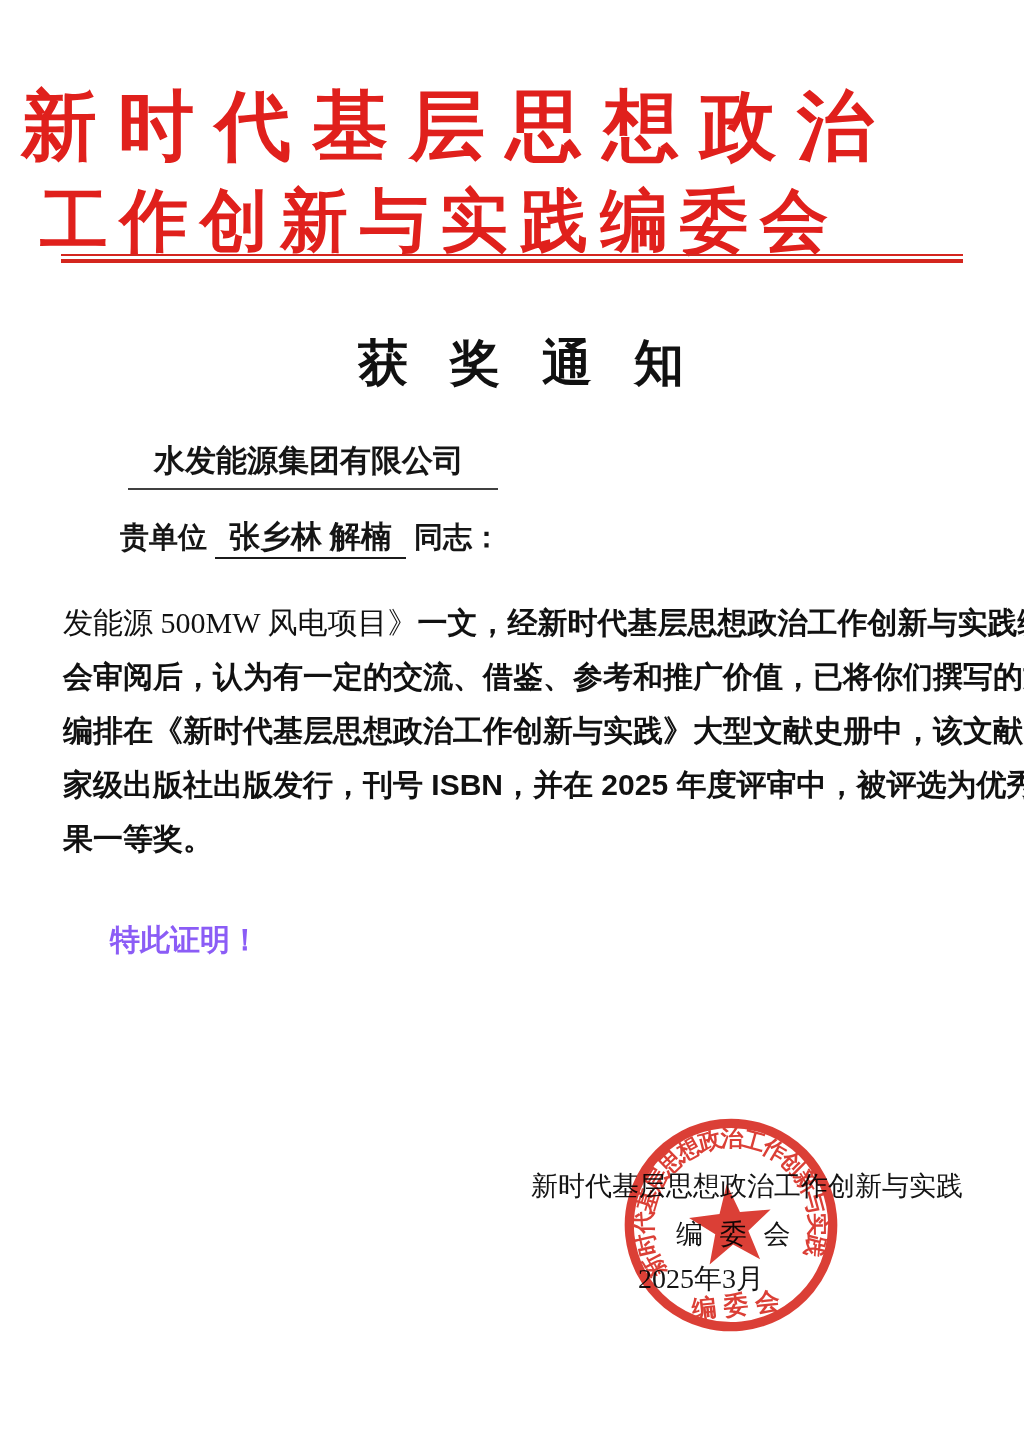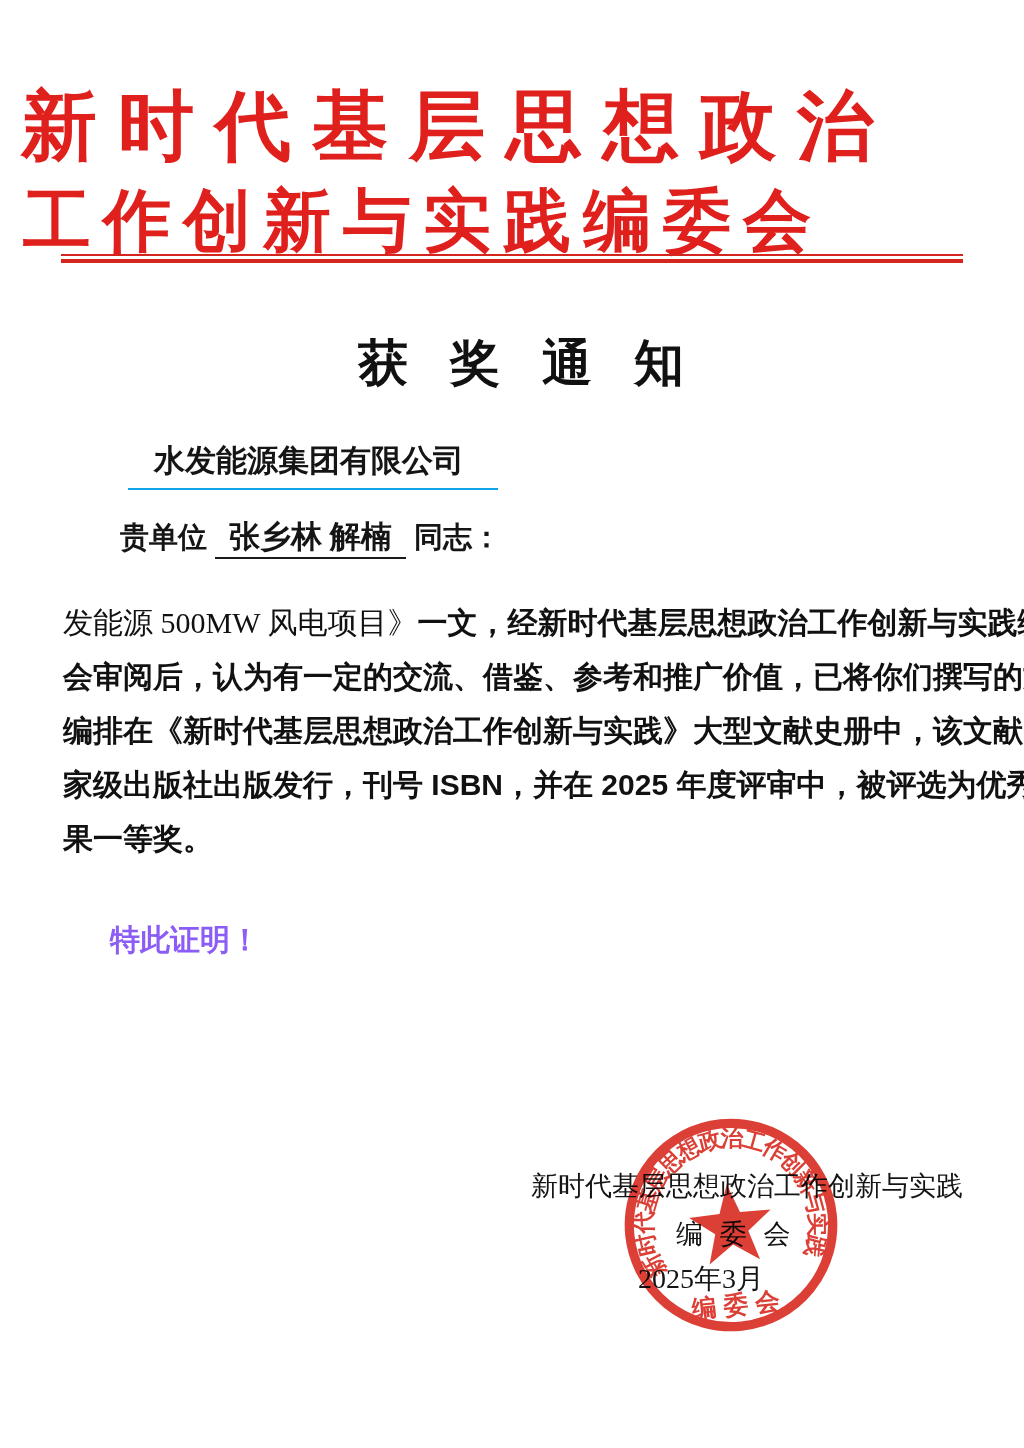--- a/index.html
+++ b/index.html
@@ -7,21 +7,21 @@
     position:relative;
     width:1024px;height:1448px;
     background:#ffffff;
     overflow:hidden;
     font-family:"Liberation Sans", sans-serif;
     color:#151515;
   }
   
   .masthead{
     position:absolute;top:78px;left:0;width:840px;
-    text-align:center;color:#e0201c;font-weight:700;
+    text-align:right;color:#e0201c;font-weight:700;
   }
   .mast-line1{
     font-size:76px;line-height:96px;letter-spacing:21px;padding-left:21px;
     white-space:nowrap;
   }
   .mast-line2{
     font-size:68px;line-height:92px;letter-spacing:12px;padding-left:6px;
     white-space:nowrap;
   }
   .mast-rule{
@@ -34,21 +34,21 @@
     text-align:center;font-size:50px;font-weight:700;
     letter-spacing:42px;padding-left:30px;white-space:nowrap;color:#111;
   }
   
   .company-line{
     position:absolute;top:440px;left:128px;
     font-family:"Liberation Serif", serif;
     font-size:31px;font-weight:700;
   }
   .company-underline{
-    display:inline-block;border-bottom:2px solid #0ea5e9;
+    display:inline-block;border-bottom:2px solid #404040;
     padding:0 34px 6px 26px;white-space:nowrap;
   }
   .salutation{
     position:absolute;top:516px;left:120px;
     font-size:29px;font-weight:700;white-space:nowrap;
   }
   .names{
     font-family:"Liberation Serif", serif;font-size:31px;font-weight:700;
     border-bottom:2px solid #1b1b1b;padding:0 14px 3px 14px;margin-top:17px;
   }

